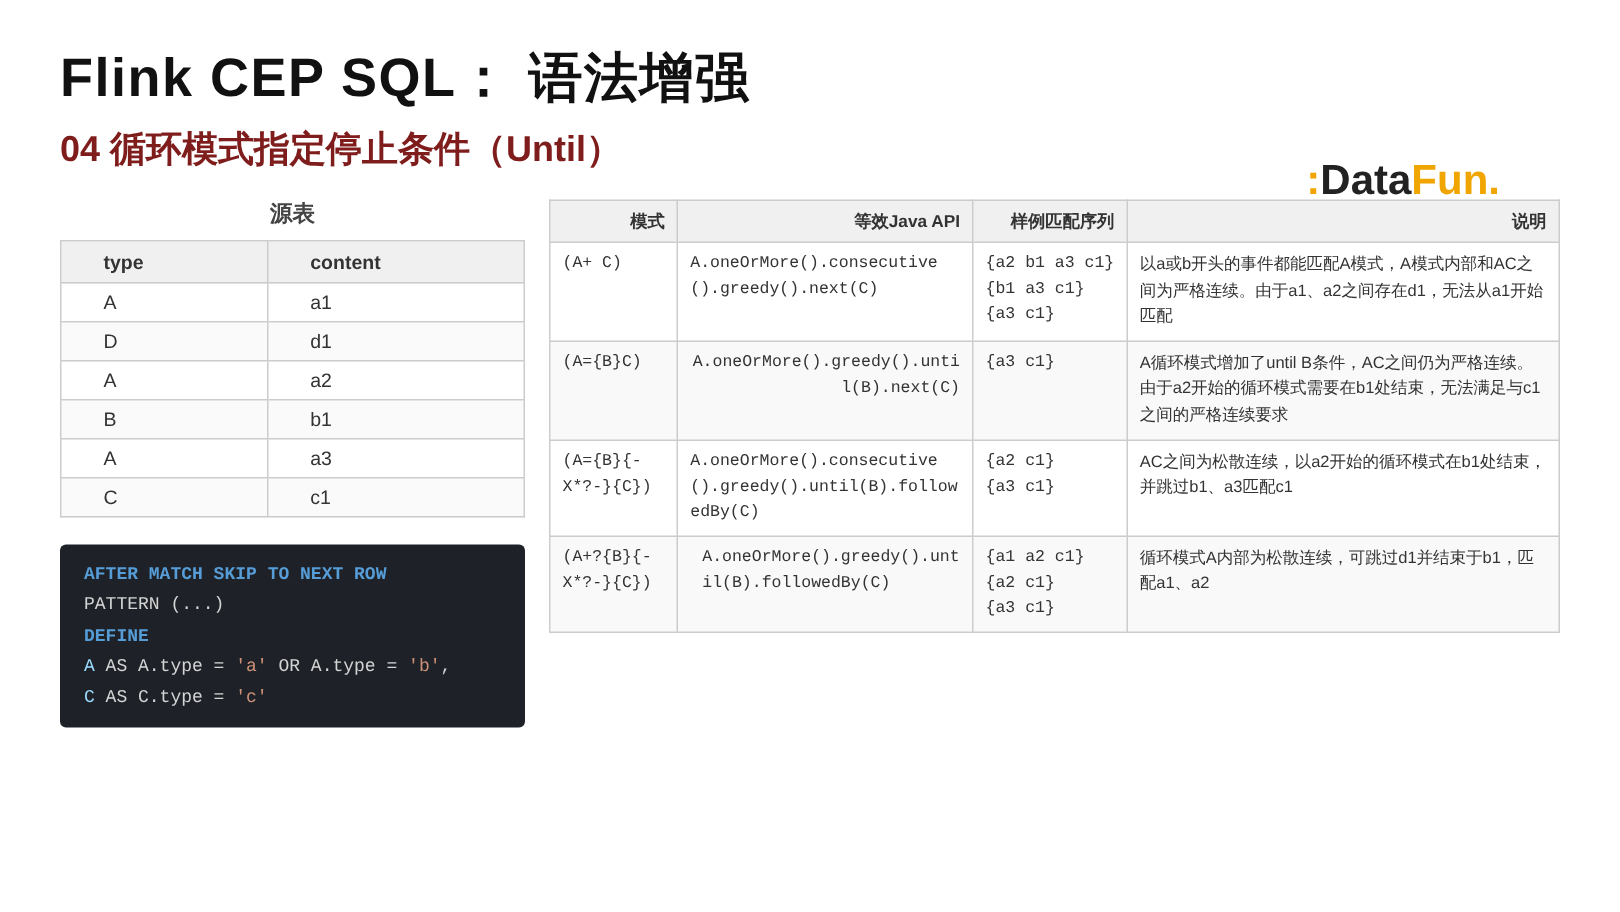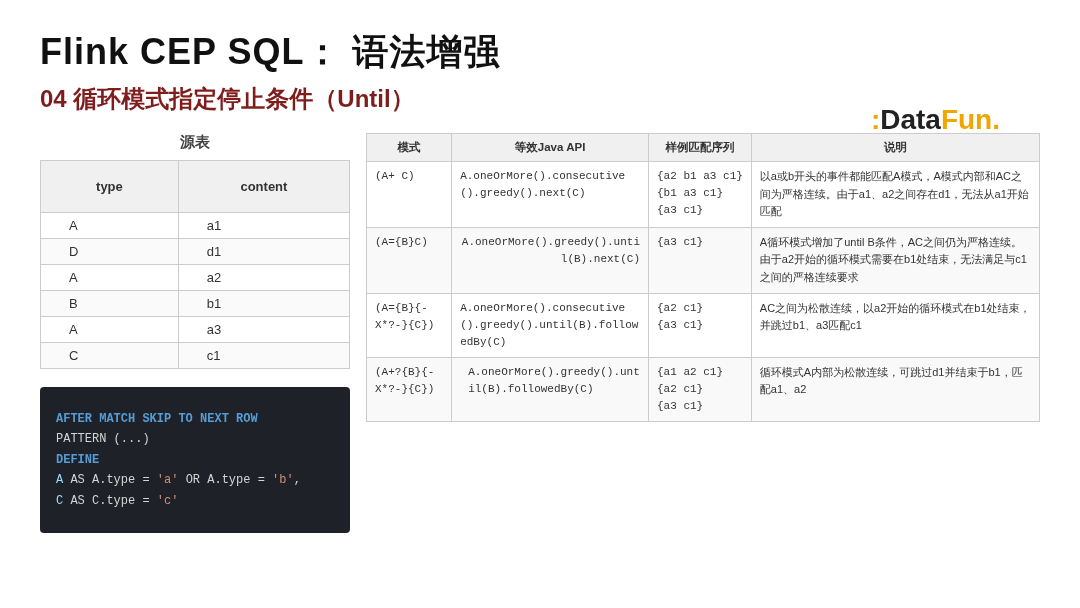--- a/index.html
+++ b/index.html
@@ -57,39 +57,39 @@
     
     .source-table {
       width: 100%;
       border-collapse: collapse;
       font-size: 13px;
       margin-bottom: 18px;
     }
     .source-table th {
       background: #f0f0f0;
       border: 1px solid #ccc;
-      padding: 18px 28px;
+      padding: 6px 28px;
       font-weight: 600;
-      text-align: center;
+      text-align: left;
       color: #333;
     }
     .source-table td {
       border: 1px solid #ccc;
       padding: 5px 28px;
       color: #333;
     }
     .source-table tr:nth-child(even) td {
       background: #fafafa;
     }
 
     
     .code-block {
       background: #1e2228;
       border-radius: 4px;
-      padding: 22px 16px;
+      padding: 10px 16px;
       font-size: 12px;
       font-family: 'Courier New', monospace;
       color: #d4d4d4;
       line-height: 1.7;
     }
     .code-kw { color: #569cd6; font-weight: bold; }
     .code-str { color: #ce9178; }
     .code-plain { color: #d4d4d4; }
     .code-id { color: #9cdcfe; }
 
@@ -98,21 +98,21 @@
       width: 100%;
       border-collapse: collapse;
       font-size: 11.5px;
     }
     .big-table th {
       background: #f0f0f0;
       border: 1px solid #ccc;
       padding: 6px 8px;
       font-weight: 600;
       color: #333;
-      text-align: center;
+      text-align: right;
     }
     .big-table td {
       border: 1px solid #ccc;
       padding: 6px 8px;
       vertical-align: top;
       color: #333;
       font-family: 'Courier New', monospace;
       font-size: 11px;
       line-height: 1.55;
     }

